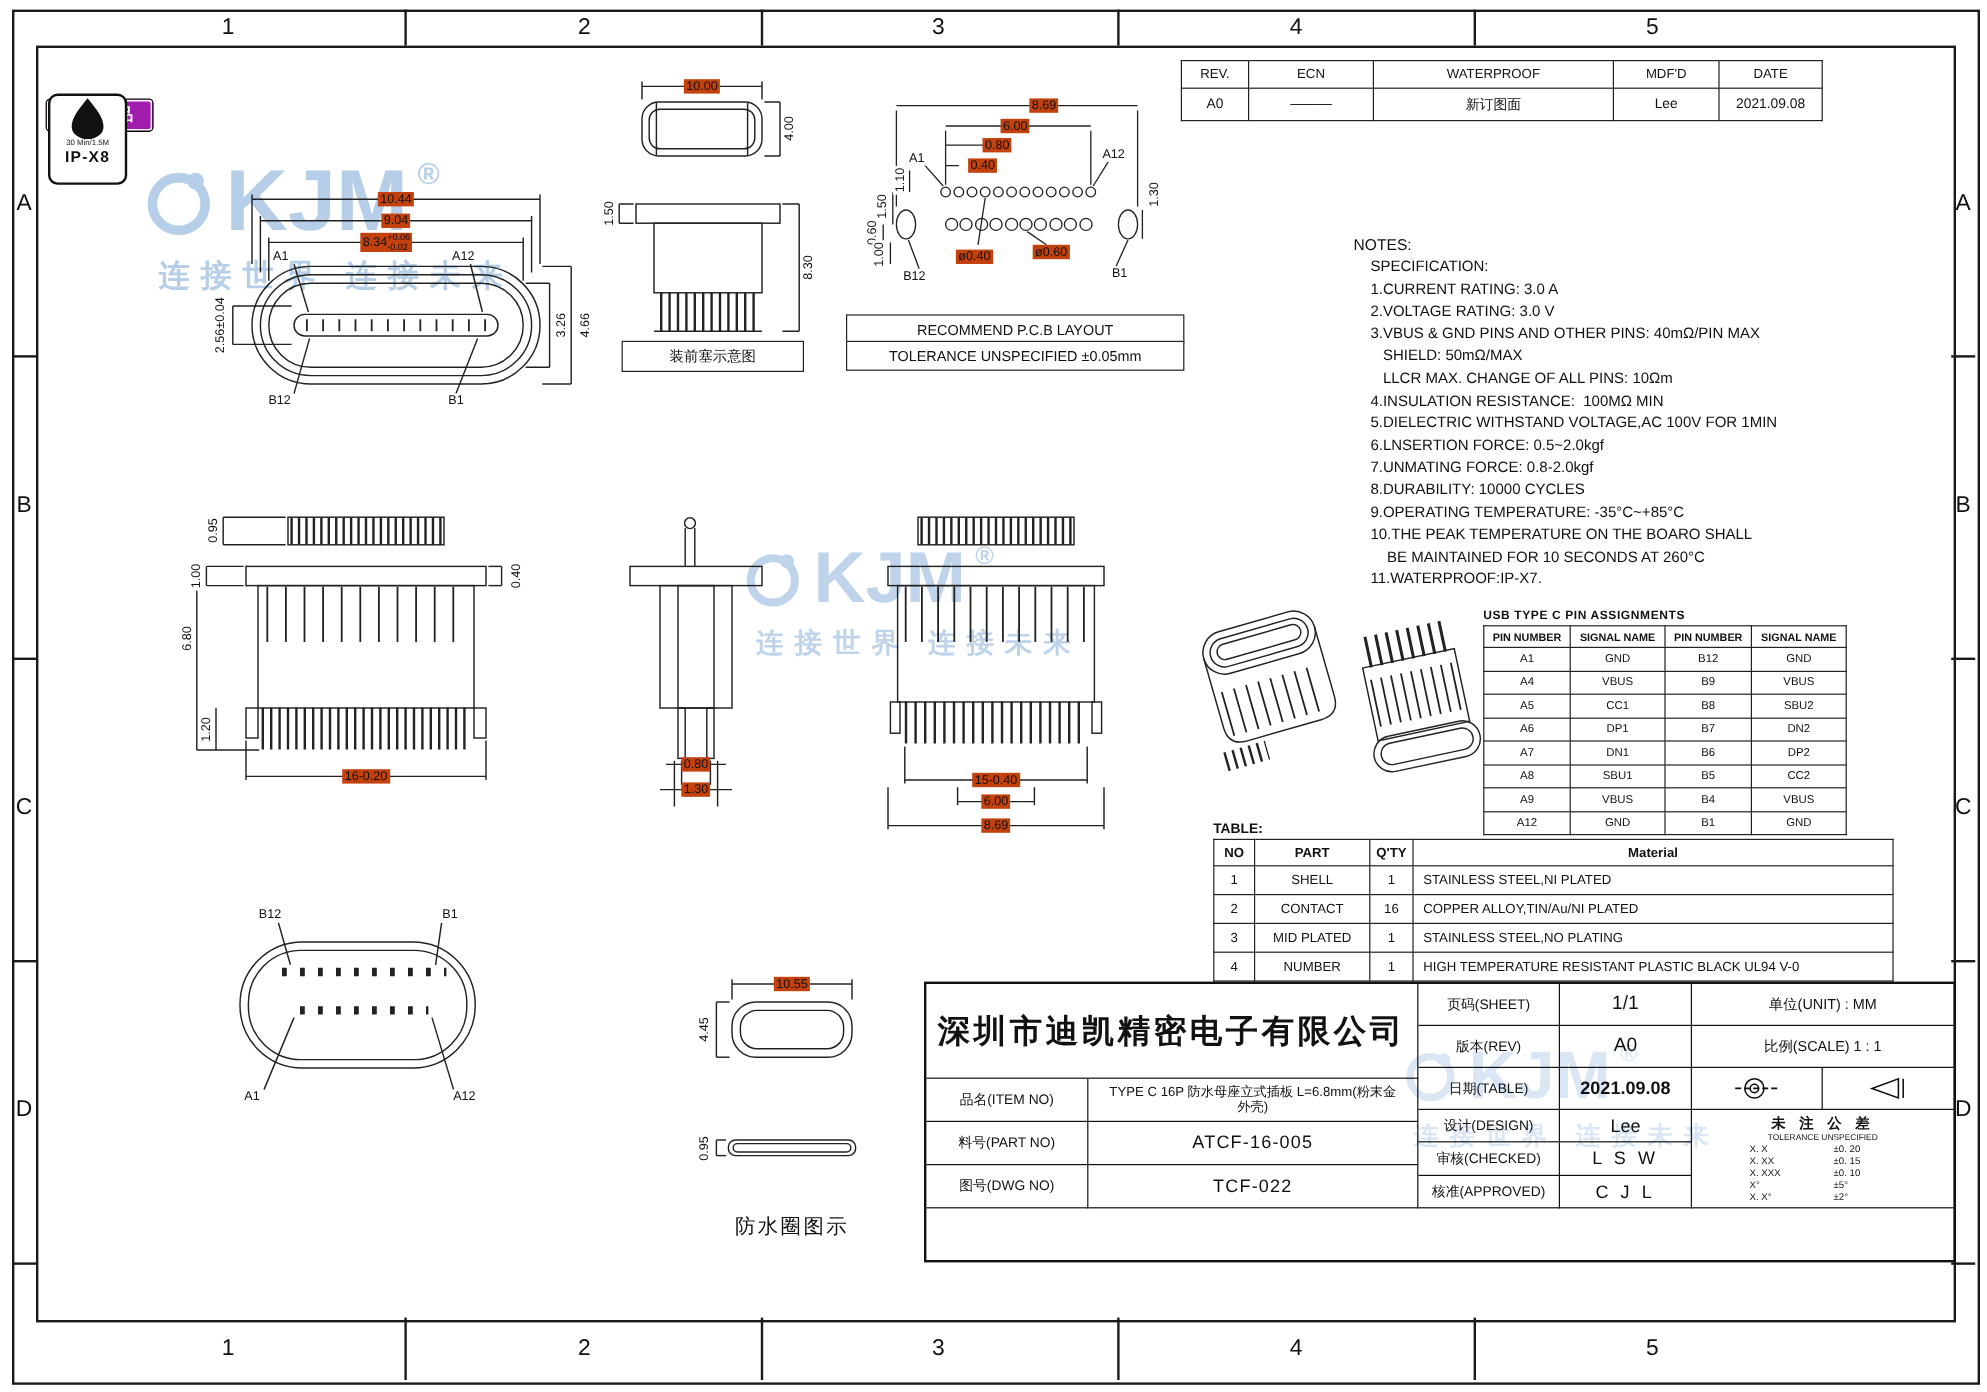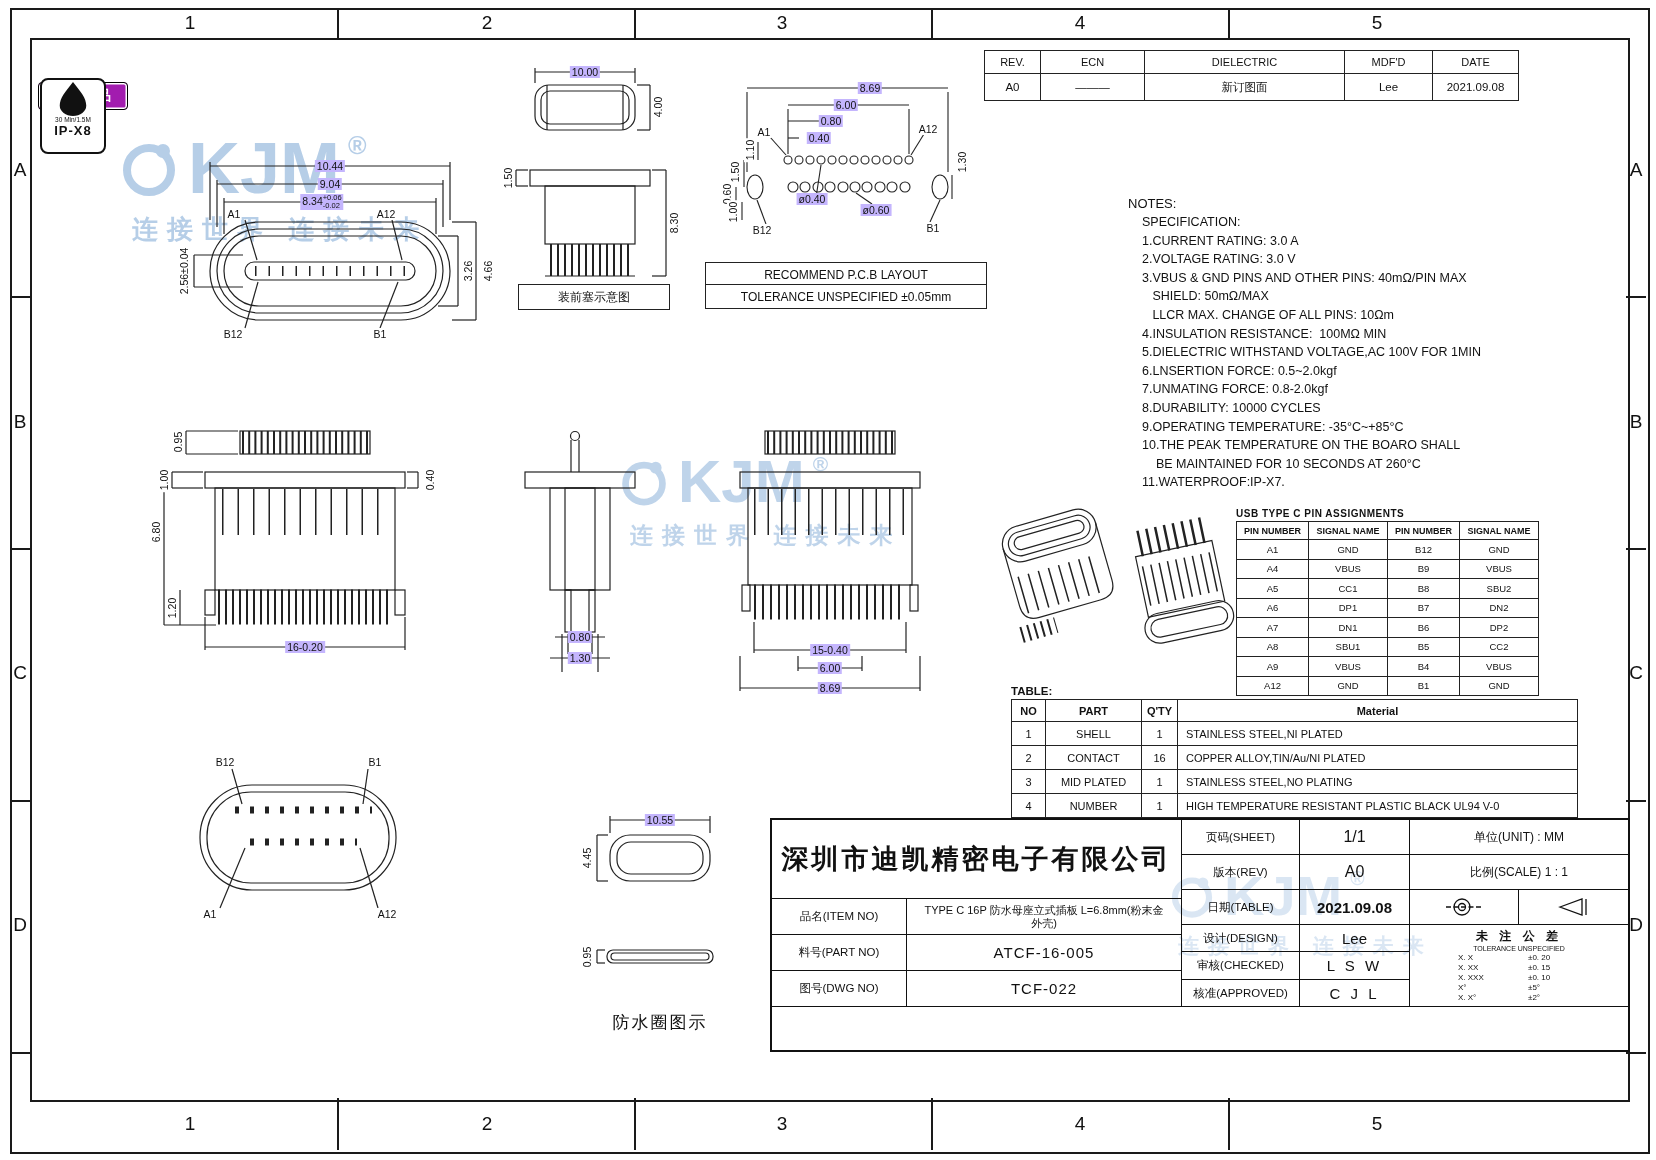--- a/index.html
+++ b/index.html
@@ -9,21 +9,21 @@
   .border-rect{position:absolute;border:2px solid #1a1a1a;}
   .tick-v{position:absolute;width:2px;background:#1a1a1a;}
   .tick-h{position:absolute;height:2px;background:#1a1a1a;}
   .ruler{position:absolute;transform:translate(-50%,-50%);font-size:19px;color:#111;}
   
   .wm{position:absolute;color:#a4c2e2;z-index:0;opacity:.8;}
   .wm .logo-row{display:flex;align-items:center;gap:8px;font-weight:700;line-height:1;}
   .wm .reg{font-size:.35em;vertical-align:top;position:relative;top:-0.9em;font-weight:700;}
   .wm .slogan{letter-spacing:9px;font-weight:600;margin-top:8px;}
   
-  .dim{position:absolute;transform:translate(-50%,-50%);font-size:10.5px;background:#c4b5fd;
+  .dim{position:absolute;transform:translate(-50%,-50%);font-size:10.5px;background:#c2410c;
        padding:0 2px;white-space:nowrap;z-index:3;color:#111;}
   .dimv{position:absolute;transform:translate(-50%,-50%) rotate(-90deg);font-size:10.5px;background:#fff;
        padding:0 2px;white-space:nowrap;z-index:3;color:#111;}
   .tolstack{display:inline-flex;flex-direction:column;font-size:7.5px;line-height:8px;vertical-align:middle;}
   .tolstack i{font-style:normal;}
   .caption-box{position:absolute;border:1.5px solid #222;display:flex;align-items:center;justify-content:center;
        font-size:12px;background:#fff;z-index:2;}
   .drawing{position:absolute;z-index:1;}
   
   table{border-collapse:collapse;background:transparent;padding-left:20px;}
@@ -149,21 +149,21 @@
         <col style="width:56px">
         <col style="width:104px">
         <col style="width:200px">
         <col style="width:88px">
         <col style="width:86px">
       </colgroup>
     <thead>
       <tr>
         <th>REV.</th>
         <th>ECN</th>
-        <th>DIELECTRIC</th>
+        <th>WATERPROOF</th>
         <th>MDF'D</th>
         <th>DATE</th>
       </tr>
     </thead>
     <tbody>
         <tr>
           <td>A0</td>
           <td>———</td>
           <td>新订图面</td>
           <td>Lee</td>
@@ -322,21 +322,21 @@
         <line x1="172" y1="142" x2="156" y2="131"></line>
     </svg>
     <span class="dim" style="left:170px;top:26px;">8.69</span>
     <span class="dim" style="left:146px;top:43px;">6.00</span>
     <span class="dim" style="left:131px;top:59px;">0.80</span>
     <span class="dim" style="left:119px;top:76px;">0.40</span>
     <span class="dimv" style="left:50px;top:88px;">1.10</span>
     <span class="dimv" style="left:35px;top:110px;">1.50</span>
     <span class="dimv" style="left:27px;top:132px;">0.60</span>
     <span class="dimv" style="left:33px;top:150px;">1.00</span>
-    <span class="dim" style="left:112px;top:137px;">ø0.40</span>
+    <span class="dim" style="left:112px;top:152px;">ø0.40</span>
     <span class="dim" style="left:176px;top:148px;">ø0.60</span>
     <span class="dimv" style="left:262px;top:100px;">1.30</span>
     <span class="plabel" style="left:64px;top:70px;">A1</span>
     <span class="plabel" style="left:228px;top:67px;">A12</span>
     <span class="plabel" style="left:62px;top:168px;">B12</span>
     <span class="plabel" style="left:233px;top:166px;">B1</span>
     <div class="caption-box" style="left:5px;top:200px;width:280px;height:23px;">RECOMMEND  P.C.B  LAYOUT</div>
     <div class="caption-box" style="left:5px;top:222px;width:280px;height:23px;">TOLERANCE  UNSPECIFIED  ±0.05mm</div>
   </div>
 

